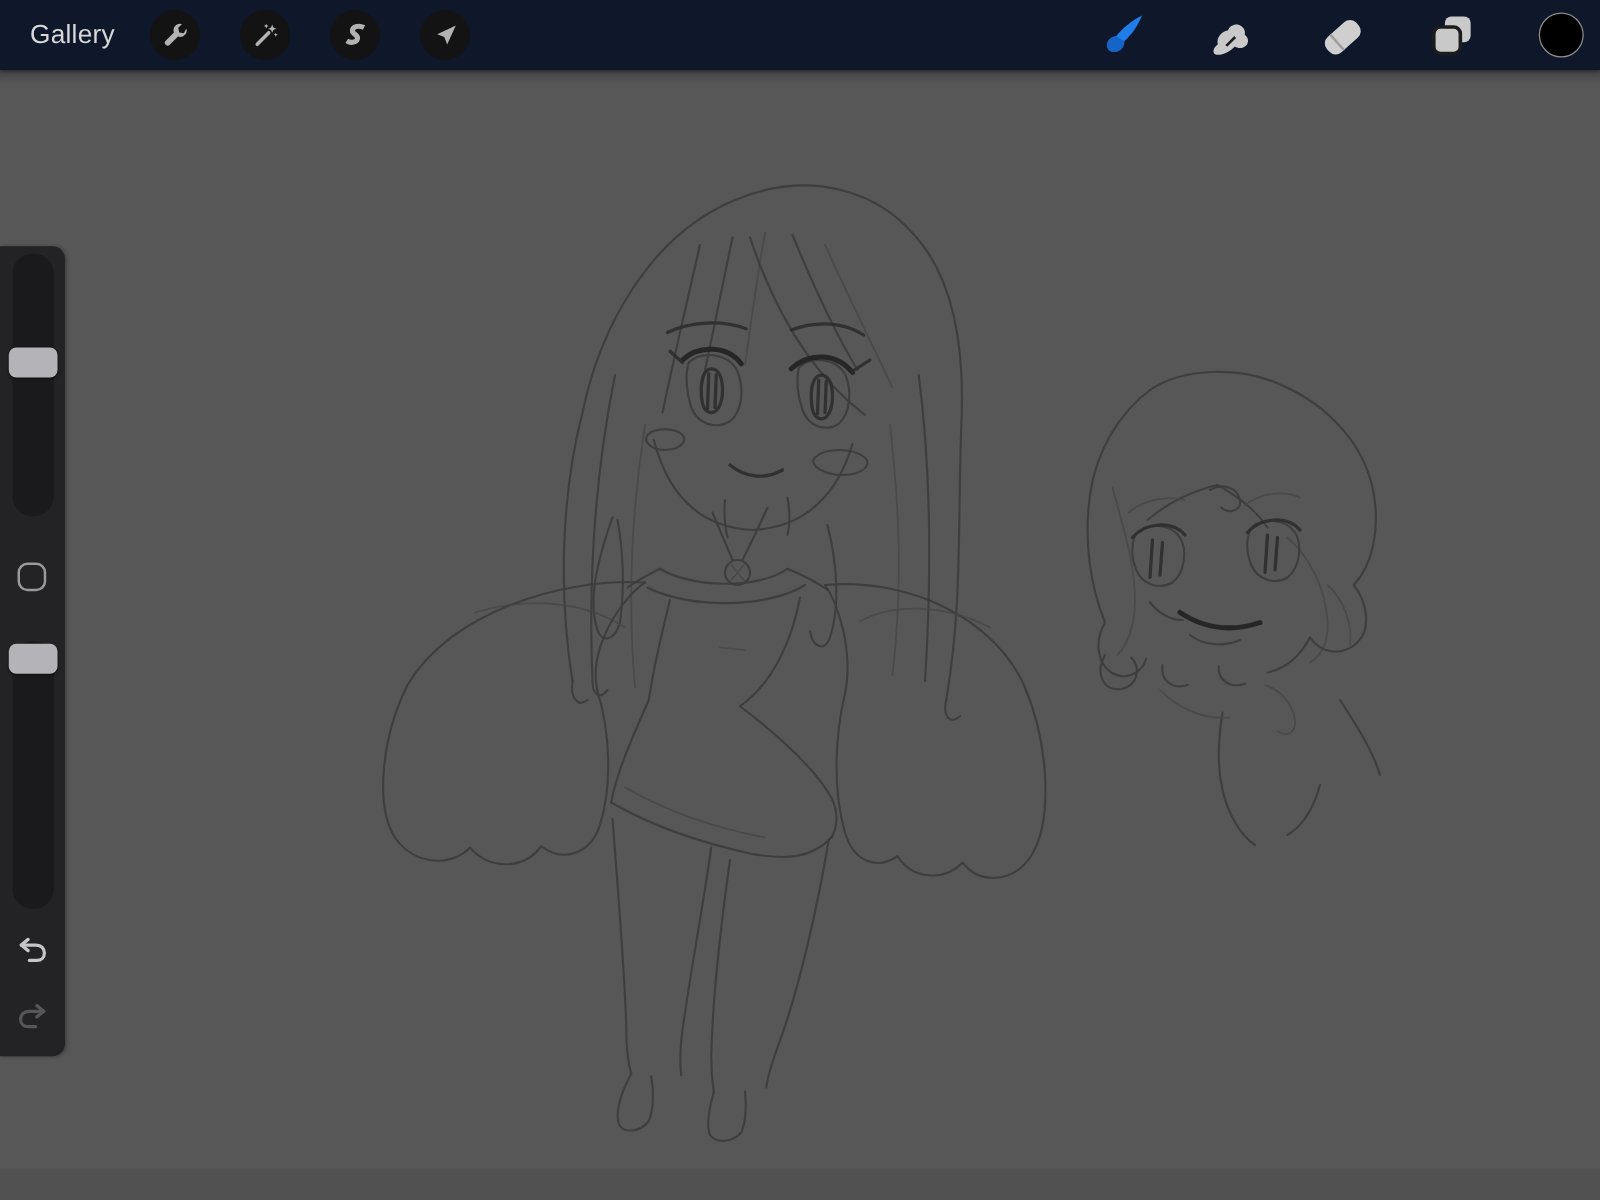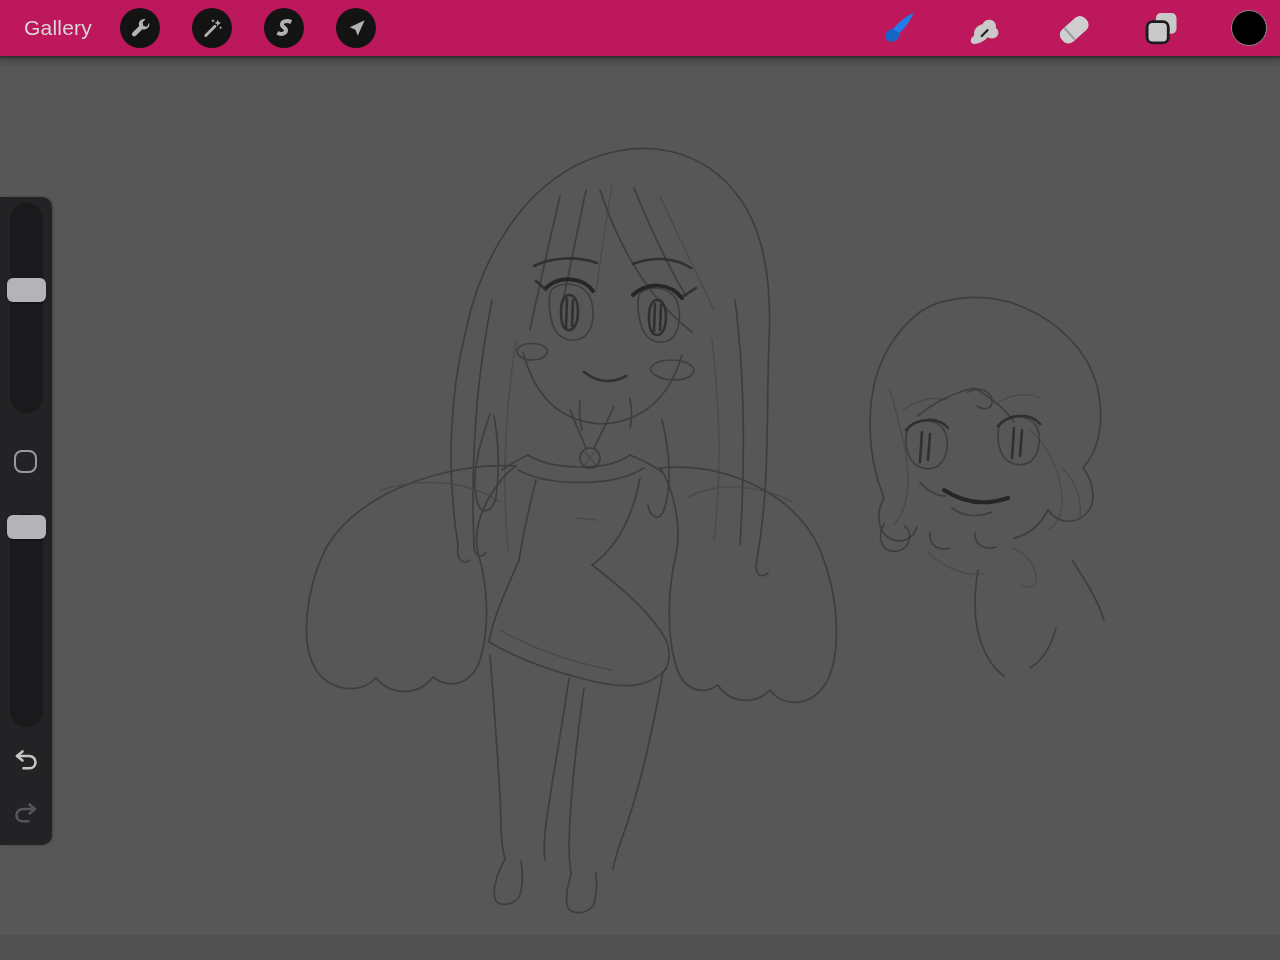--- a/index.html
+++ b/index.html
@@ -12,21 +12,21 @@
   .canvas-area{position:absolute;inset:0;z-index:1;}
   .bottom-band{position:absolute;left:0;top:935px;width:1280px;height:25px;background:#515151;z-index:2;}
   .topbar-shadow{position:absolute;left:0;top:56px;width:1280px;height:12px;z-index:3;
     background:linear-gradient(rgba(0,0,0,.22),rgba(0,0,0,0));}
   #sketch-svg{position:absolute;inset:0;z-index:4;}
   .sk{fill:none;stroke:#3c3c3c;stroke-width:1.7;stroke-linecap:round;stroke-linejoin:round;opacity:.9;}
   .sk2{fill:none;stroke:#454545;stroke-width:1.4;stroke-linecap:round;opacity:.75;}
   .skm{fill:none;stroke:#2e2e2e;stroke-width:2.6;stroke-linecap:round;opacity:.92;}
   .skd{fill:none;stroke:#242424;stroke-width:4;stroke-linecap:round;opacity:.95;}
   
-  .topbar{position:absolute;top:0;left:0;width:1280px;height:56px;background:#be185d;z-index:10;
+  .topbar{position:absolute;top:0;left:0;width:1280px;height:56px;background:#0f172a;z-index:10;
     box-shadow:0 1px 3px rgba(0,0,0,.5);}
   .gallery-btn{position:absolute;left:24px;top:0;height:56px;display:flex;align-items:center;
     color:#d8d8d8;font-size:21px;letter-spacing:.2px;cursor:default;}
   .tool-circle{position:absolute;top:8px;width:40px;height:40px;border-radius:50%;background:#131314;
     display:flex;align-items:center;justify-content:center;}
   .tc-actions{left:120px;} .tc-adjust{left:192px;} .tc-select{left:264px;} .tc-transform{left:336px;}
   .paint-tools{position:absolute;top:8px;width:40px;height:40px;display:flex;align-items:center;justify-content:center;}
   .pt-brush{left:878px;} .pt-smudge{left:965px;} .pt-erase{left:1053px;} .pt-layers{left:1141px;}
   .color-swatch{position:absolute;left:1231px;top:10px;width:36px;height:36px;border-radius:50%;
     background:#000;border:1.5px solid #8e8e8e;box-sizing:border-box;}

